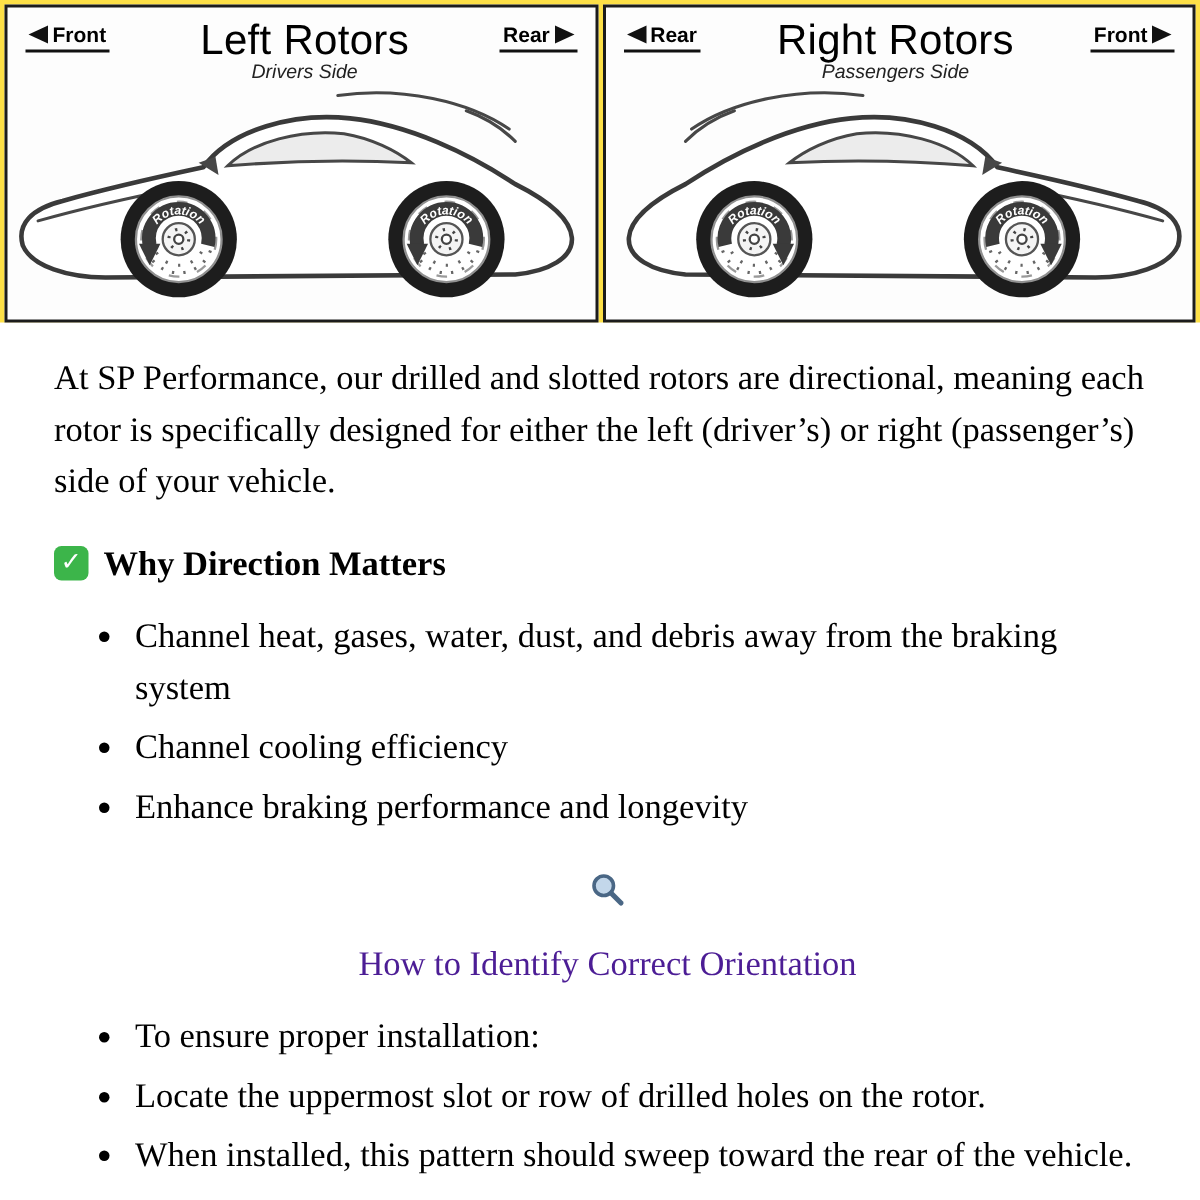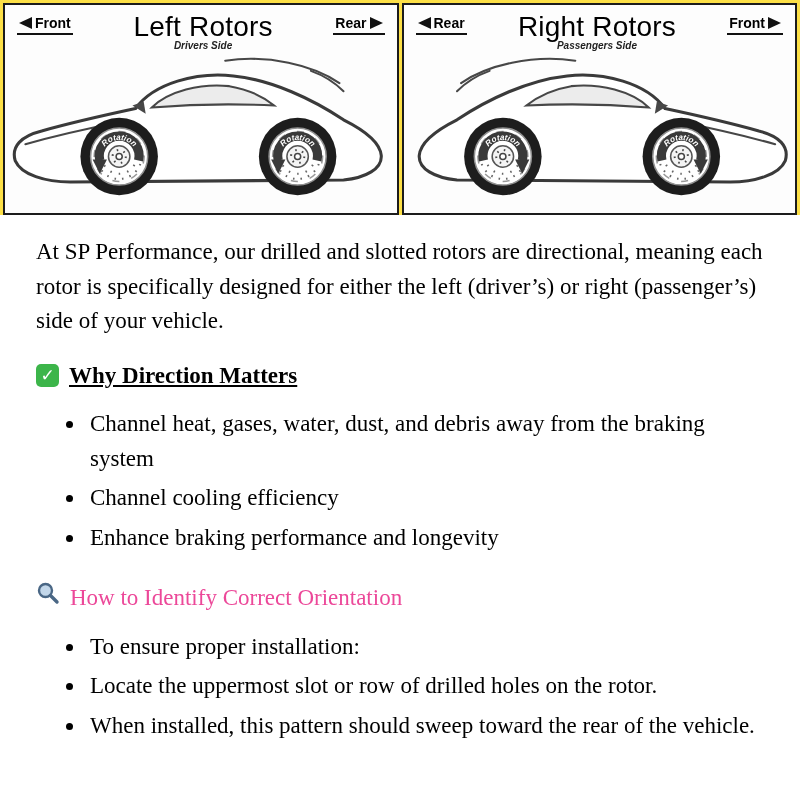--- a/index.html
+++ b/index.html
@@ -39,30 +39,30 @@
     font-size: 14px;
     border-bottom: 2px solid #111;
     padding: 0 2px 2px 2px;
     margin-top: 3px;
   }
   .tri { width: 0; height: 0; border-top: 6px solid transparent; border-bottom: 6px solid transparent; }
   .tri-left  { border-right: 13px solid #111; }
   .tri-right { border-left: 13px solid #111; }
   .title-block { text-align: center; line-height: 1.05; }
   .panel-title { font-weight: normal; font-size: 28px; letter-spacing: 0.2px; }
-  .panel-subtitle { font-weight: bold; font-style: italic; font-size: 10px; color: #222; }
+  .panel-subtitle { font-weight: normal; font-style: italic; font-size: 13px; color: #222; }
   .car-wrap { padding: 0 2px; }
   .car-wrap svg { display: block; width: 100%; height: 158px; }
 
   
   .content { padding: 14px 26px 10px 36px; font-size: 23px; line-height: 1.5; }
   .content p { margin: 6px 0 10px 0; }
   .section-heading { display: flex; align-items: center; gap: 10px; margin: 20px 0 14px 0; }
-  .section-heading.bold .heading-text { font-weight: bold; text-decoration: underline; }
-  .section-heading.regular { margin-top: 26px; color: #ec4899; }
+  .section-heading.bold .heading-text { font-weight: bold; }
+  .section-heading.regular { margin-top: 26px; color: #4c1d95; flex-direction: column; }
   .check-icon {
     display: inline-flex; align-items: center; justify-content: center;
     width: 23px; height: 23px; border-radius: 5px;
     background: #3cb54a; color: #fff;
     font-family: "DejaVu Sans", sans-serif;
     font-size: 17px; font-weight: bold; flex: none;
   }
   .mag-icon { flex: none; display: inline-block; }
   ul { margin: 4px 0 14px 0; padding-left: 50px; }
   li { padding-left: 4px; margin-bottom: 5px; font-family: Liberation Serif, serif; }

